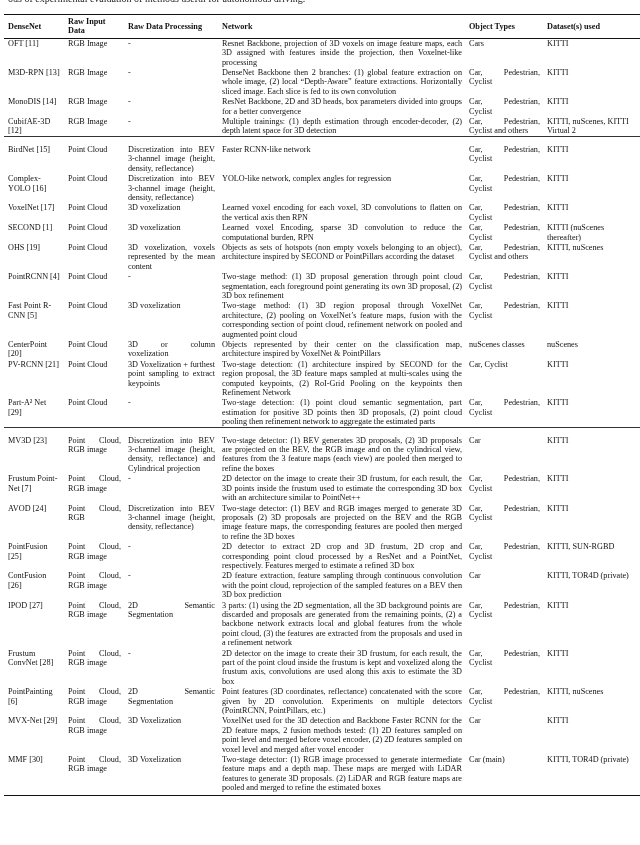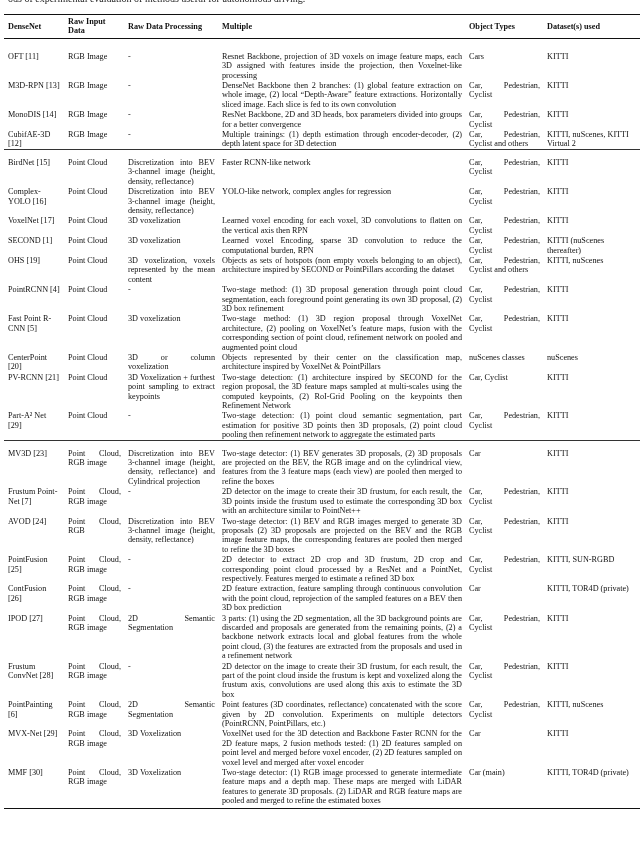--- a/index.html
+++ b/index.html
@@ -20,42 +20,42 @@
   col.c4 { width: 247px; } col.c5 { width: 78px; } col.c6 { width: 97px; }
   th {
     text-align: left; font-weight: bold; padding: 2px 3px 2px 4px;
     border-top: 1.4px solid #111; border-bottom: 0.8px solid #111;
     font-size: 8.2px; height: 12px; vertical-align: middle;
   }
   td { vertical-align: top; padding: 1px 3px 0 4px; }
   td.just { text-align: justify; }
   tr.group-start td { border-top: 1.2px solid #333; padding-top: 8px; }
   tr.last td { border-bottom: 1.4px solid #111; padding-bottom: 2px; }
-  tbody tr:first-child td { padding-top: 13px; }
+  tbody tr:first-child td { padding-top: 0; }
 </style>
 </head>
 <body>
 
 <div class="caption">ods of experimental evaluation of methods useful for autonomous driving.</div>
 
 <table>
   <colgroup>
     <col class="c1">
       <col class="c2">
       <col class="c3">
       <col class="c4">
       <col class="c5">
       <col class="c6">
   </colgroup>
   <thead>
     <tr>
       <th>DenseNet</th>
       <th>Raw Input Data</th>
       <th>Raw Data Processing</th>
-      <th>Multiple</th>
+      <th>Network</th>
       <th>Object Types</th>
       <th>Dataset(s) used</th>
     </tr>
   </thead>
   <tbody id="tbody">
       <tr>
         <td>OFT [11]</td>
         <td class="just">RGB Image</td>
         <td class="just">-</td>
         <td class="just">Resnet Backbone, projection of 3D voxels on image feature maps, each 3D assigned with features inside the projection, then Voxelnet-like processing</td>

